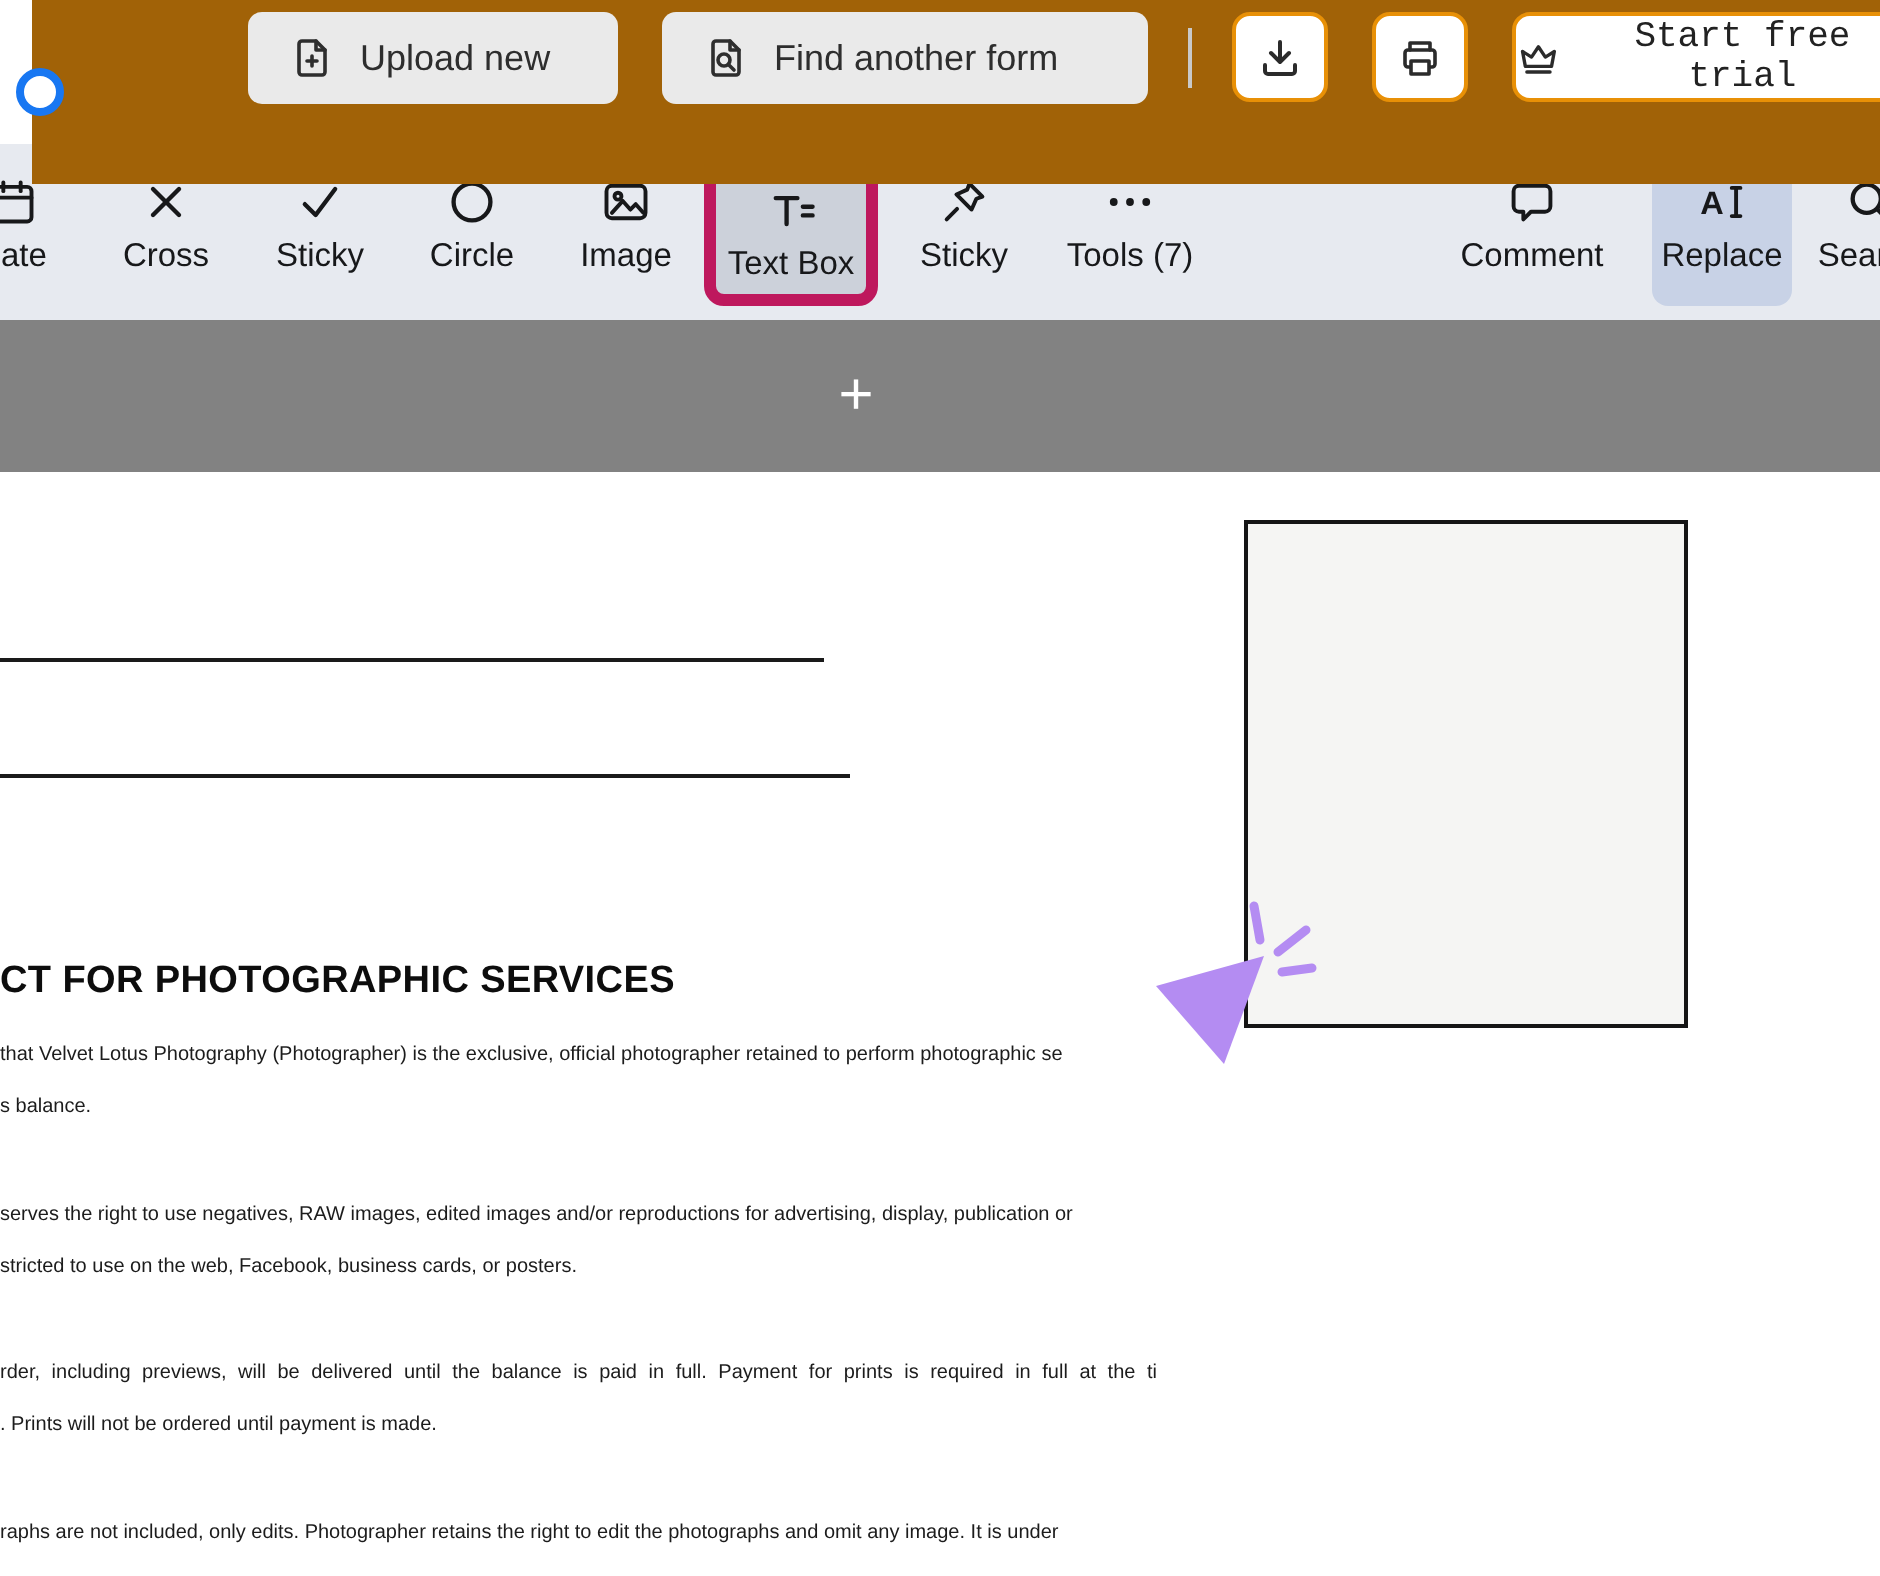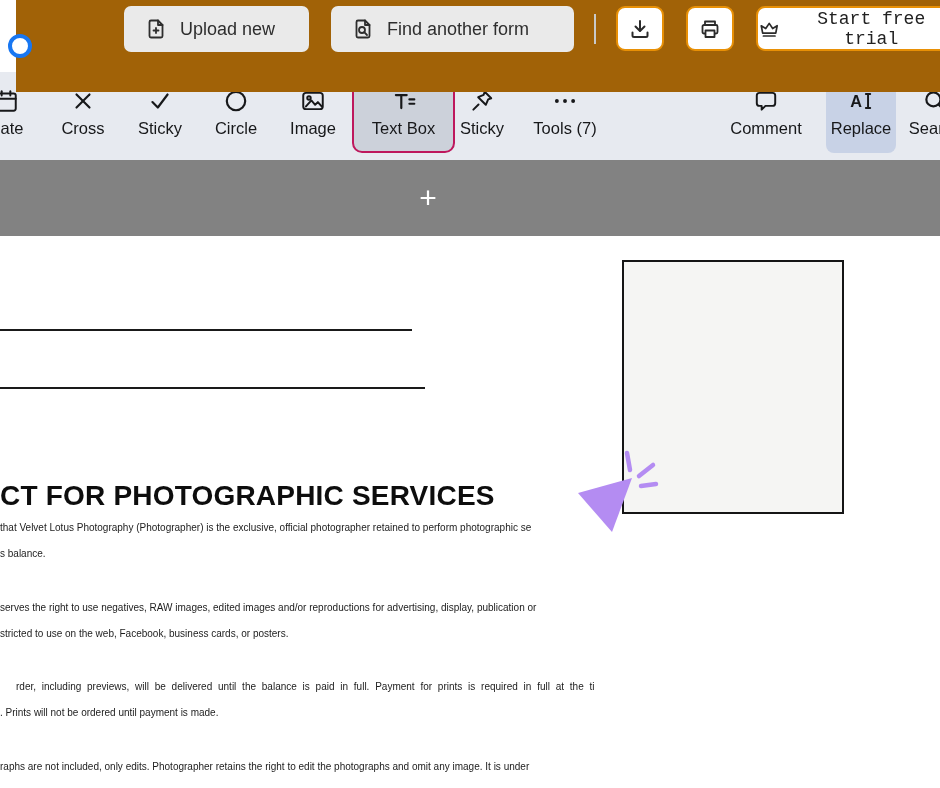--- a/index.html
+++ b/index.html
@@ -27,46 +27,46 @@
   
   .toolbar { position:absolute; left:0; top:72px; width:940px; height:88px; background:#e7eaf0; overflow:hidden; z-index:4; }
   .tb-item { position:absolute; top:5px; width:80px; height:76px; display:flex; flex-direction:column;
              align-items:center; gap:5px; padding-top:11px; cursor:pointer; border-radius:10px; }
   .tb-item span.tb-label { font-size:16.5px; color:#17181a; white-space:nowrap; }
   .tb-date    { left:-34px; }
   .tb-cross   { left:43px; }
   .tb-check   { left:120px; }
   .tb-circle  { left:196px; }
   .tb-image   { left:273px; }
-  .tb-textbox { left:352px; width:103px; background:#ccd1da; border:2px solid #be185d; padding-top:9px; }
+  .tb-textbox { left:352px; width:87px; background:#ccd1da; border:6px solid #be185d; padding-top:9px; }
   .tb-sticky  { left:442px; }
   .tb-tools   { left:522px; width:86px; }
   .tb-comment { left:726px; }
   .tb-replace { left:826px; width:70px; background:#c8d2e6; border-radius:8px; }
   .tb-search  { left:895px; }
 
   
   .canvas-gray { position:absolute; left:0; top:160px; width:940px; height:76px; background:#828282; }
   .add-page { position:absolute; left:404px; top:0px; width:48px; height:76px; display:flex; align-items:center;
               justify-content:center; color:#ffffff; font-size:30px; font-weight:300; cursor:pointer; }
   .page { position:absolute; left:0; top:236px; width:940px; height:552px; background:#ffffff; overflow:hidden; }
   .blank-line { position:absolute; left:0; height:0; border-top:2px solid #1a1a1a; }
   .line1 { top:93px; width:412px; }
   .line2 { top:151px; width:425px; }
   .photo-box { position:absolute; left:622px; top:24px; width:222px; height:254px; background:#f5f5f3;
                border:2.5px solid #151515; cursor:pointer; }
   .click-cursor { position:absolute; left:572px; top:212px; width:90px; height:90px; }
-  .doc-heading { position:absolute; left:0; top:244px; font-size:28px; font-weight:800; color:#0d0d0d;
+  .doc-heading { position:absolute; left:0; top:244px; font-size:19px; font-weight:800; color:#0d0d0d;
                  letter-spacing:0.2px; white-space:nowrap; }
   .doc-line { position:absolute; left:0; font-size:10px; color:#1c1c1c; white-space:nowrap; }
   .dl0 { top:286px; }
   .dl1 { top:312px; }
   .dl2 { top:366px; }
   .dl3 { top:392px; }
-  .dl4 { top:445px; word-spacing:3px;padding-left:16px; }
+  .dl4 { top:445px; word-spacing:3px; }
   .dl5 { top:471px; }
   .dl6 { top:525px; }
 </style>
 </head>
 <body>
 
 <div class="app">
 
   <header class="topbar">
     <div class="logo-partial"></div>

